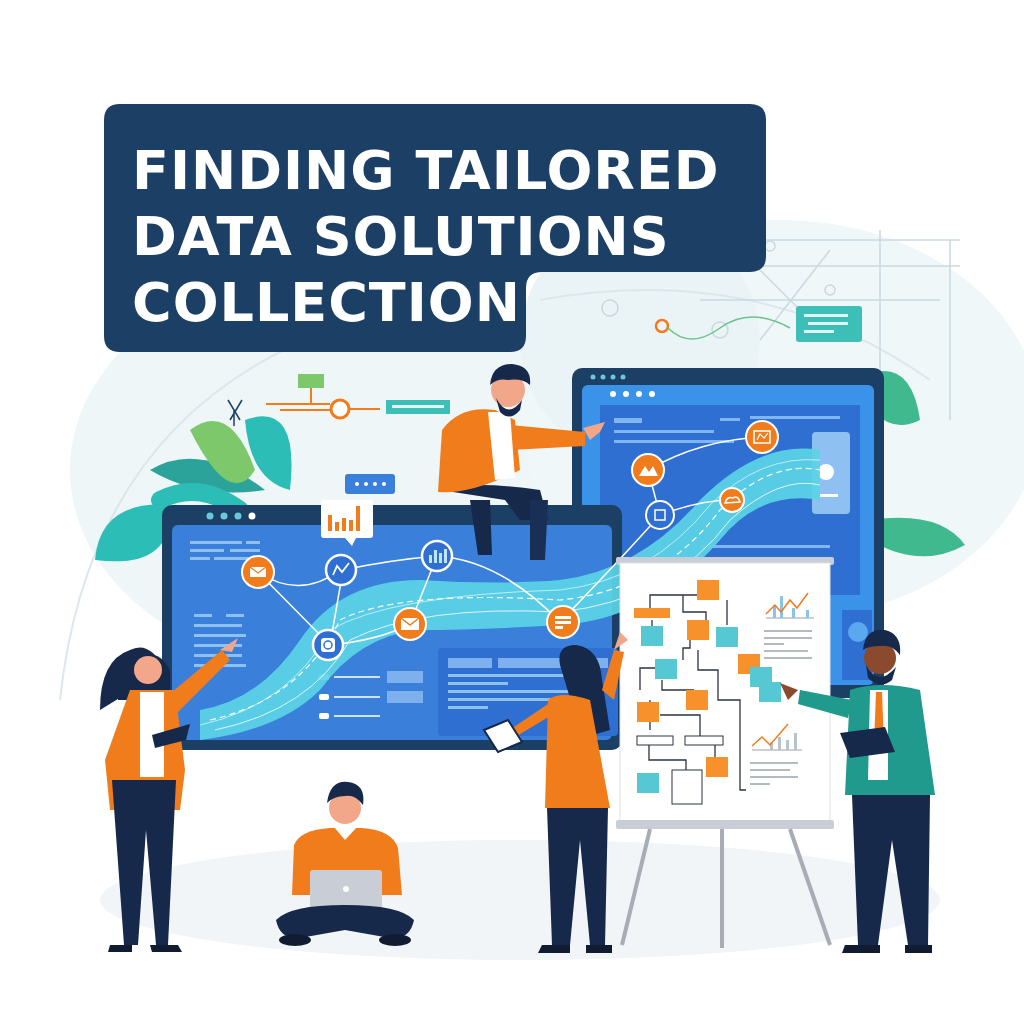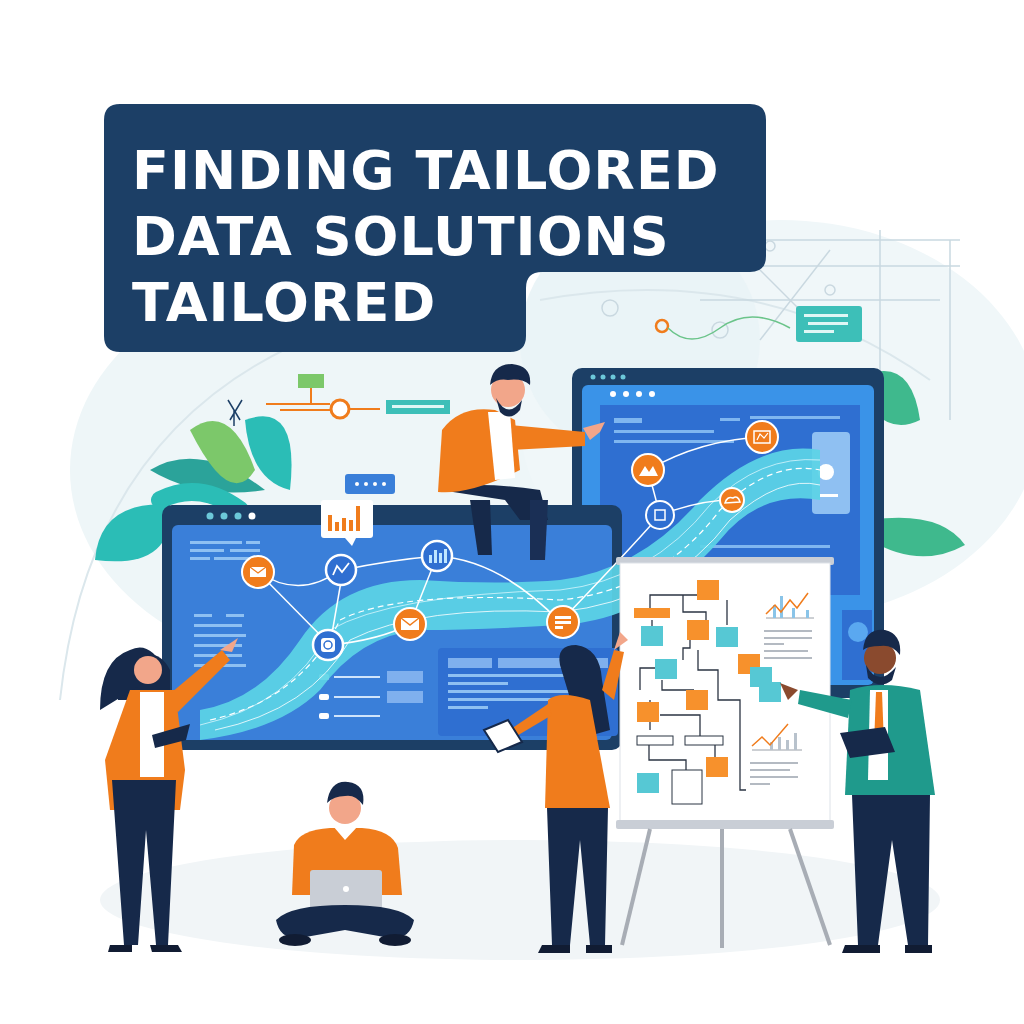--- a/index.html
+++ b/index.html
@@ -384,14 +384,14 @@
     <path d="M905 945 L 932 945 L 932 953 L 905 953 Z" fill="#111c33"></path>
   </g>
 </svg>
 
 <div class="title-box">
   <svg width="662" height="248" viewBox="0 0 662 248">
     <path d="M16 0 H646 Q662 0 662 16 V152 Q662 168 646 168 H438 Q422 168 422 184 V232 Q422 248 406 248 H16 Q0 248 0 232 V16 Q0 0 16 0 Z" fill="#1c3f66"></path>
   </svg>
   <div class="title-line" style="left:28px;top:40px;">FINDING TAILORED</div>
   <div class="title-line" style="left:28px;top:106px;">DATA SOLUTIONS</div>
-  <div class="title-line" style="left:28px;top:172px;">TAILORED</div>
+  <div class="title-line" style="left:28px;top:172px;">COLLECTION</div>
 </div>
 
 </body></html>

